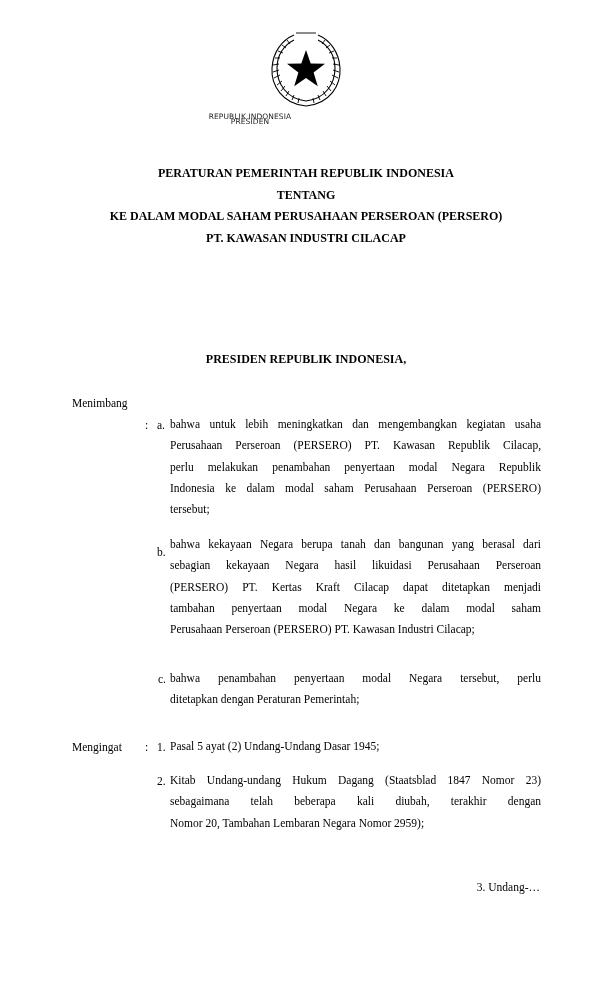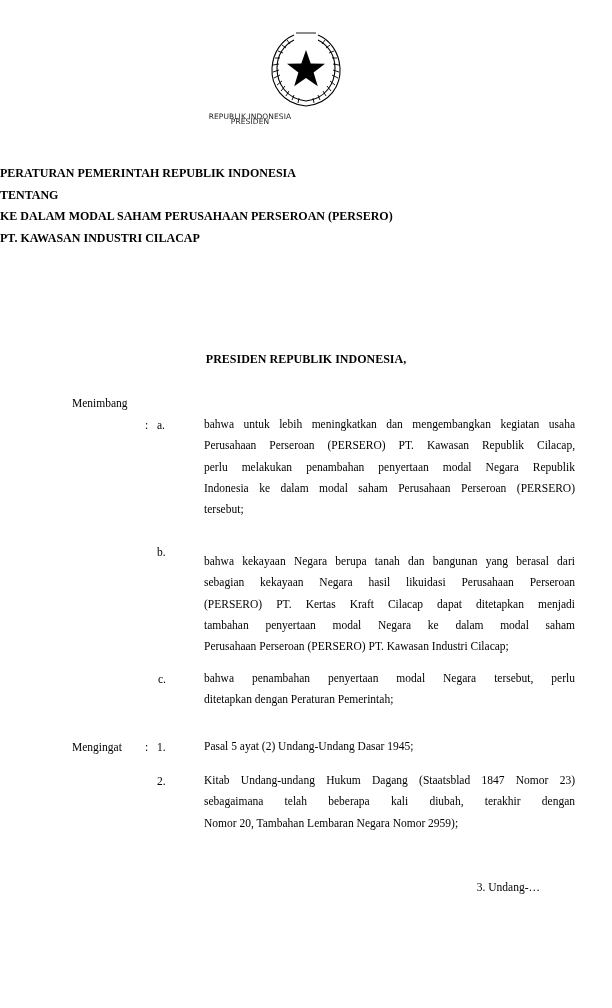--- a/index.html
+++ b/index.html
@@ -3,30 +3,30 @@
 <meta charset="utf-8">
 <style>
   html, body { margin: 0; padding: 0; background: #ffffff; }
   body { width: 612px; height: 1008px; position: relative; overflow: hidden;
          font-family: "Liberation Serif", serif; color: #000; }
   .emblem { position: absolute; left: 268px; top: 30px; width: 76px; height: 80px; }
   .emblem-caption { position: absolute; left: 0; width: 500px; text-align: center;
          font-family: "DejaVu Sans", sans-serif; font-size: 7.5px; letter-spacing: 0.1px; color: #222; }
   .cap1 { top: 117px; }
   .cap2 { top: 112px; }
-  .title-block { position: absolute; left: 0; top: 163px; width: 612px; text-align: left;
+  .title-block { position: absolute; left: 0; top: 163px; width: 612px; text-align: center;
          font-weight: bold; font-size: 12px; }
   .title-block div { height: 21.5px; line-height: 21.5px; }
   .president { position: absolute; left: 0; top: 340px; width: 612px; text-align: center;
          font-weight: bold; font-size: 12px; margin-top: 12px; }
   .section-label { position: absolute; left: 72px; font-size: 11.5px; }
   .section-colon { position: absolute; left: 145px; font-size: 11.5px; }
   .item-marker { position: absolute; font-size: 11.5px; }
   .item-text { position: absolute; left: 170px; width: 371px; font-size: 11.5px;
-         line-height: 21.3px; text-align: justify; text-align-last: left; margin-left: 34px; }
+         line-height: 21.3px; text-align: justify; text-align-last: left; }
   .item-text .ln { display: block; text-align: justify; text-align-last: justify; height: 21.3px; white-space: nowrap; }
   .item-text .ln.last { text-align-last: left; }
   .continuation { position: absolute; right: 72px; top: 881px; font-size: 11.5px; }
 </style>
 </head>
 <body>
 
 <svg class="emblem" viewBox="0 0 76 80">
   <g fill="none" stroke="#000" stroke-width="1.1">
     <path d="M38 76 C14 74 3 55 4 38 C5 22 14 10 26 5"></path>
@@ -81,21 +81,21 @@
 <div class="item-marker" style="left:157px; top:419px">a.</div>
 <div class="item-text" style="top:414px">
   <span class="ln">bahwa untuk lebih meningkatkan dan mengembangkan kegiatan usaha</span>
   <span class="ln">Perusahaan Perseroan (PERSERO) PT. Kawasan Republik Cilacap,</span>
   <span class="ln">perlu melakukan penambahan penyertaan modal Negara Republik</span>
   <span class="ln">Indonesia ke dalam modal saham Perusahaan Perseroan (PERSERO)</span>
   <span class="ln last">tersebut;</span>
 </div>
 
 <div class="item-marker" style="left:157px; top:546px">b.</div>
-<div class="item-text" style="top:551px">
+<div class="item-text" style="top:534px">
   <span class="ln">bahwa kekayaan Negara berupa tanah dan bangunan yang berasal dari</span>
   <span class="ln">sebagian kekayaan Negara hasil likuidasi Perusahaan Perseroan</span>
   <span class="ln">(PERSERO) PT. Kertas Kraft Cilacap dapat ditetapkan menjadi</span>
   <span class="ln">tambahan penyertaan modal Negara ke dalam modal saham</span>
   <span class="ln last">Perusahaan Perseroan (PERSERO) PT. Kawasan Industri Cilacap;</span>
 </div>
 
 <div class="item-marker" style="left:158px; top:673px">c.</div>
 <div class="item-text" style="top:668px">
   <span class="ln">bahwa penambahan penyertaan modal Negara tersebut, perlu</span>

